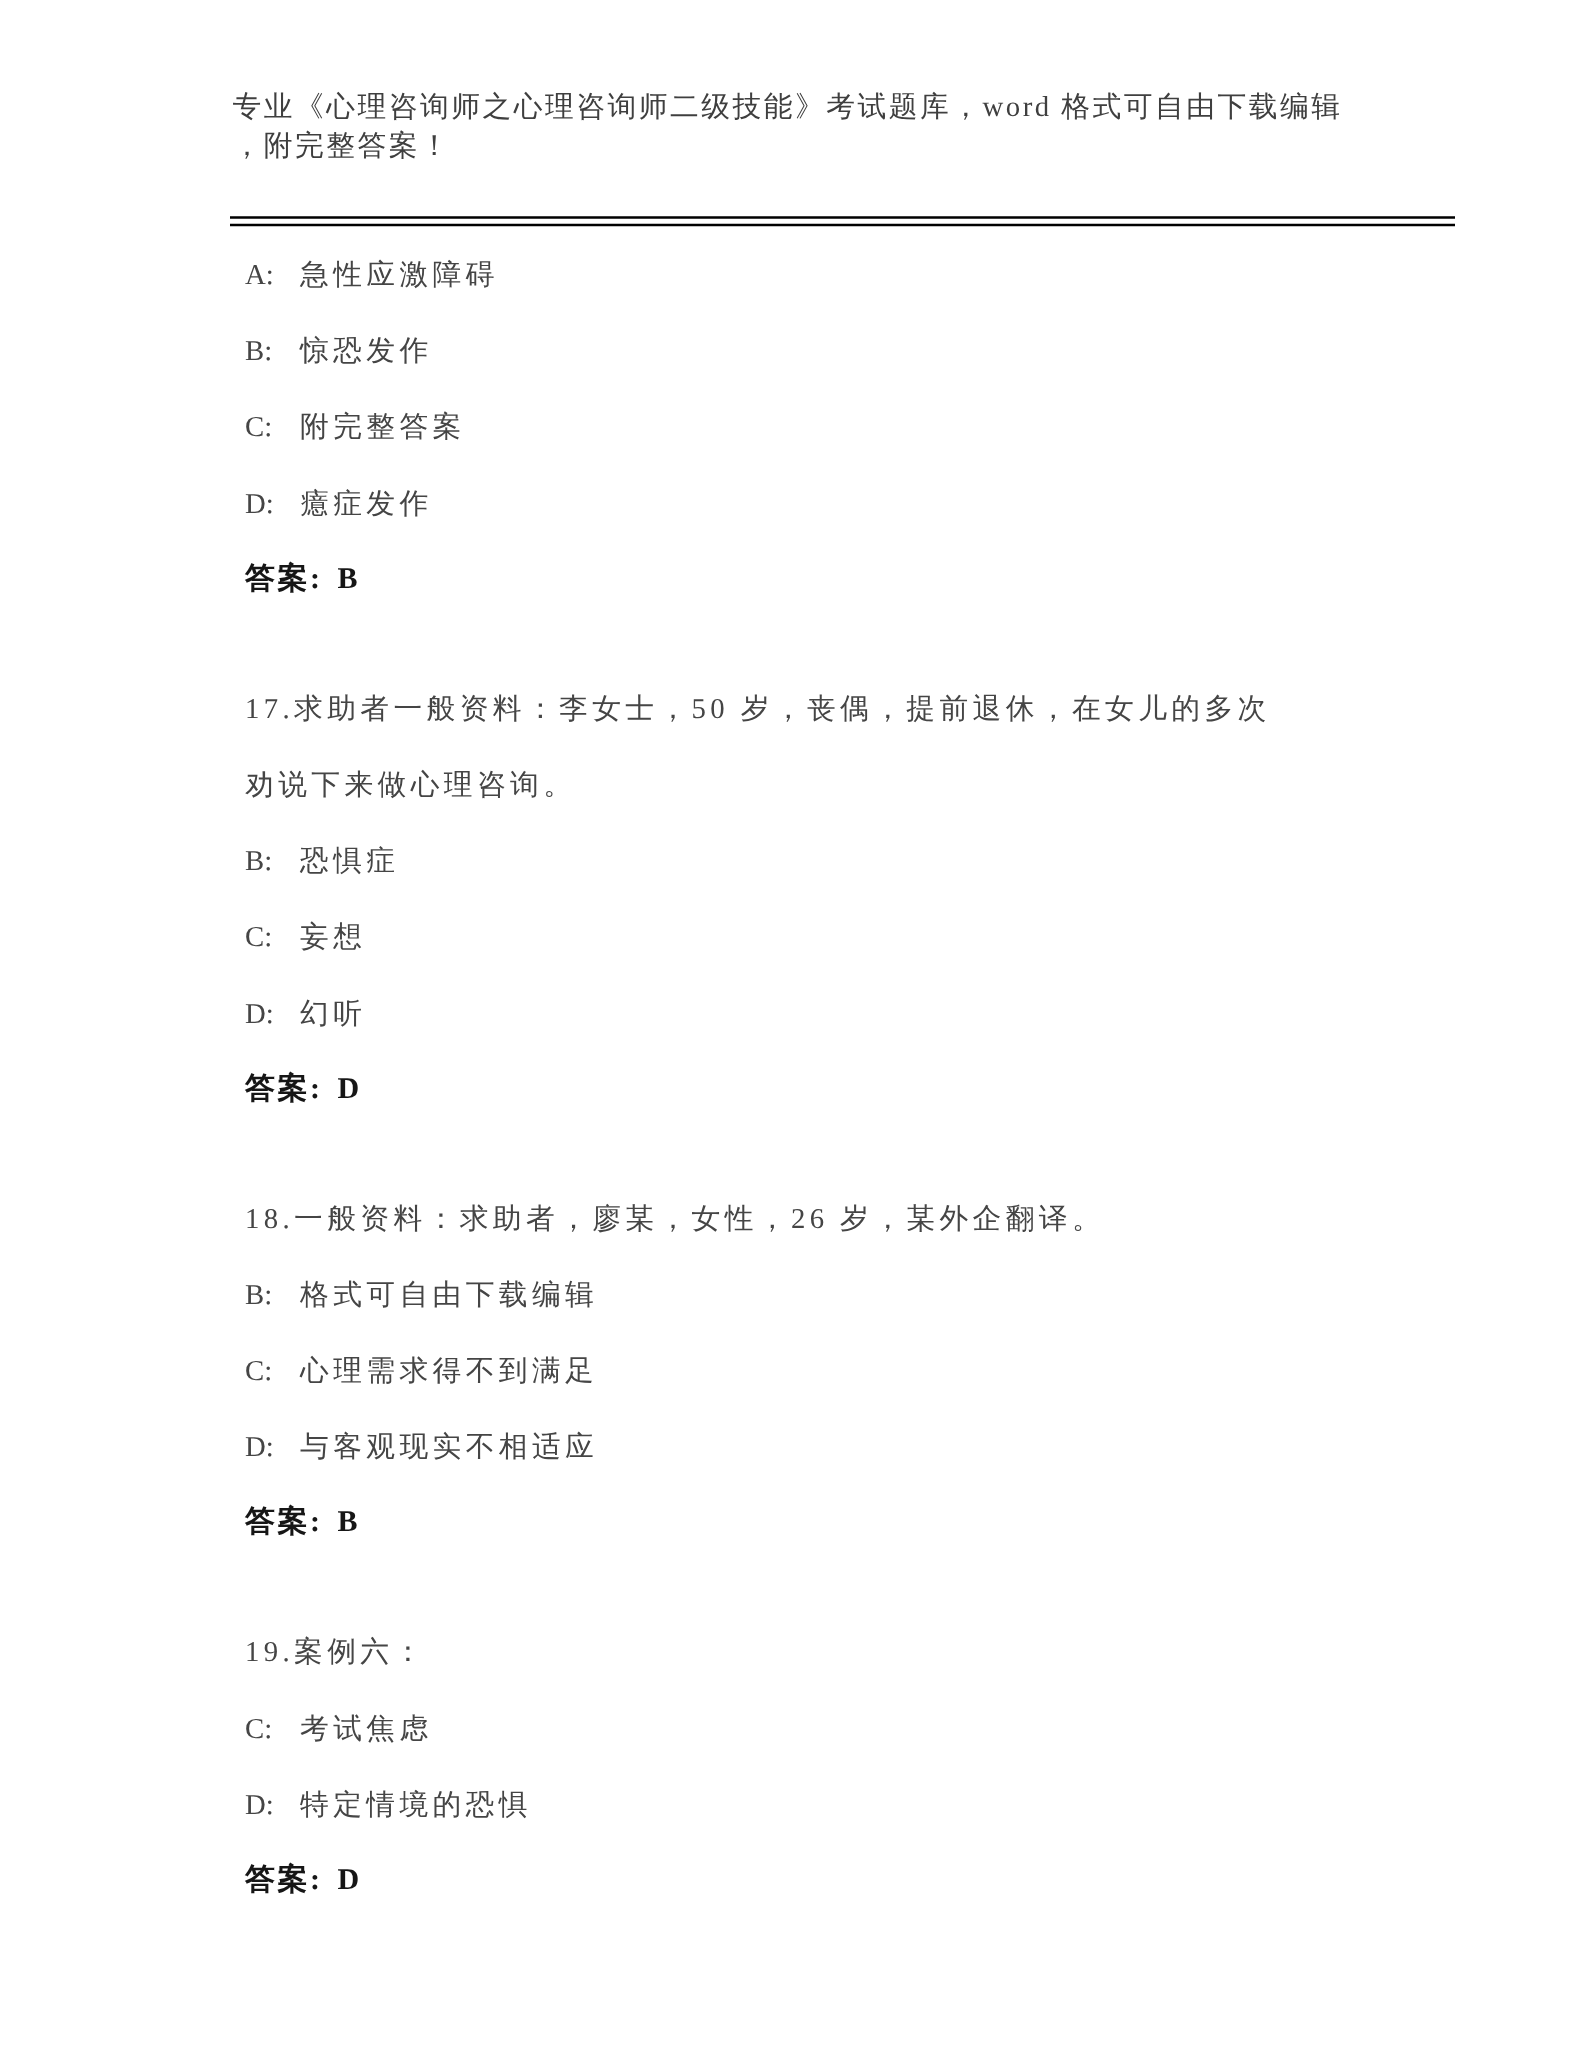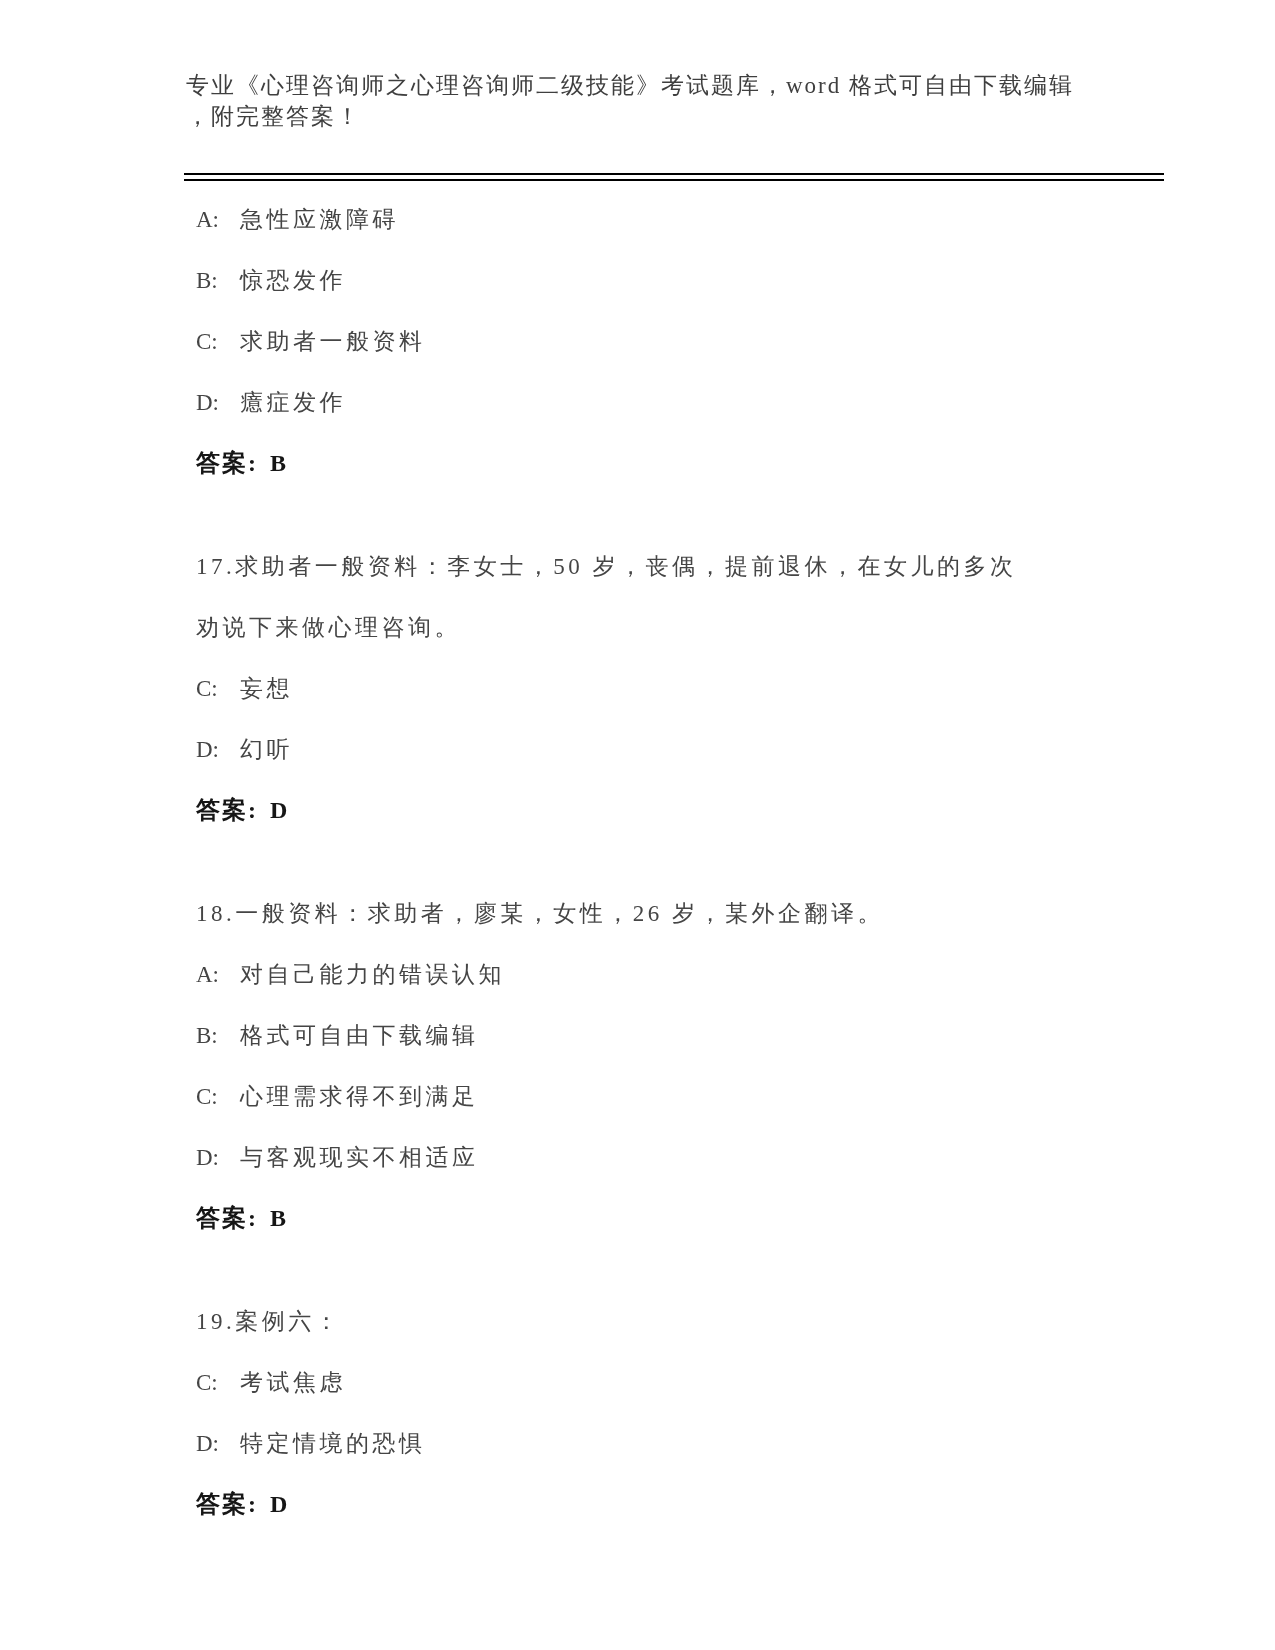--- a/index.html
+++ b/index.html
@@ -77,36 +77,36 @@
     <div class="h-line">专业《心理咨询师之心理咨询师二级技能》考试题库，word 格式可自由下载编辑</div>
     <div class="h-line">，附完整答案！</div>
     <div class="header-rule"></div>
   </header>
 
   <main class="doc-body">
 
     <section class="question">
       <p class="option"><span class="opt-label">A:</span><span class="opt-text">急性应激障碍</span></p>
       <p class="option"><span class="opt-label">B:</span><span class="opt-text">惊恐发作</span></p>
-      <p class="option"><span class="opt-label">C:</span><span class="opt-text">求助者一般资料</span></p>
+      <p class="option"><span class="opt-label">C:</span><span class="opt-text">附完整答案</span></p>
       <p class="option"><span class="opt-label">D:</span><span class="opt-text">癔症发作</span></p>
       <p class="answer"><span class="ans-label">答案:</span><span class="ans-value">B</span></p>
     </section>
 
     <section class="question">
       <p class="prompt-line">17.求助者一般资料：李女士，50 岁，丧偶，提前退休，在女儿的多次</p>
       <p class="prompt-line">劝说下来做心理咨询。</p>
+      <p class="option"><span class="opt-label">B:</span><span class="opt-text">恐惧症</span></p>
       <p class="option"><span class="opt-label">C:</span><span class="opt-text">妄想</span></p>
       <p class="option"><span class="opt-label">D:</span><span class="opt-text">幻听</span></p>
       <p class="answer"><span class="ans-label">答案:</span><span class="ans-value">D</span></p>
     </section>
 
     <section class="question">
       <p class="prompt-line">18.一般资料：求助者，廖某，女性，26 岁，某外企翻译。</p>
-      <p class="option"><span class="opt-label">A:</span><span class="opt-text">对自己能力的错误认知</span></p>
       <p class="option"><span class="opt-label">B:</span><span class="opt-text">格式可自由下载编辑</span></p>
       <p class="option"><span class="opt-label">C:</span><span class="opt-text">心理需求得不到满足</span></p>
       <p class="option"><span class="opt-label">D:</span><span class="opt-text">与客观现实不相适应</span></p>
       <p class="answer"><span class="ans-label">答案:</span><span class="ans-value">B</span></p>
     </section>
 
     <section class="question">
       <p class="prompt-line">19.案例六：</p>
       <p class="option"><span class="opt-label">C:</span><span class="opt-text">考试焦虑</span></p>
       <p class="option"><span class="opt-label">D:</span><span class="opt-text">特定情境的恐惧</span></p>

